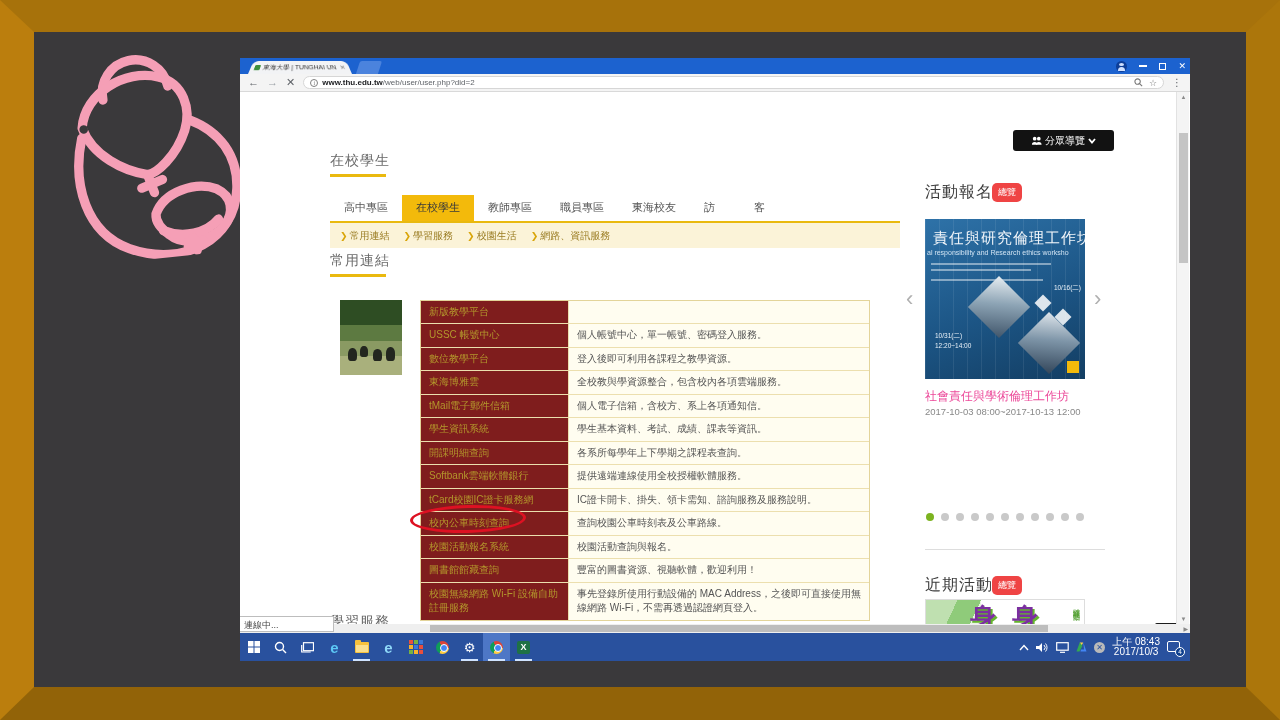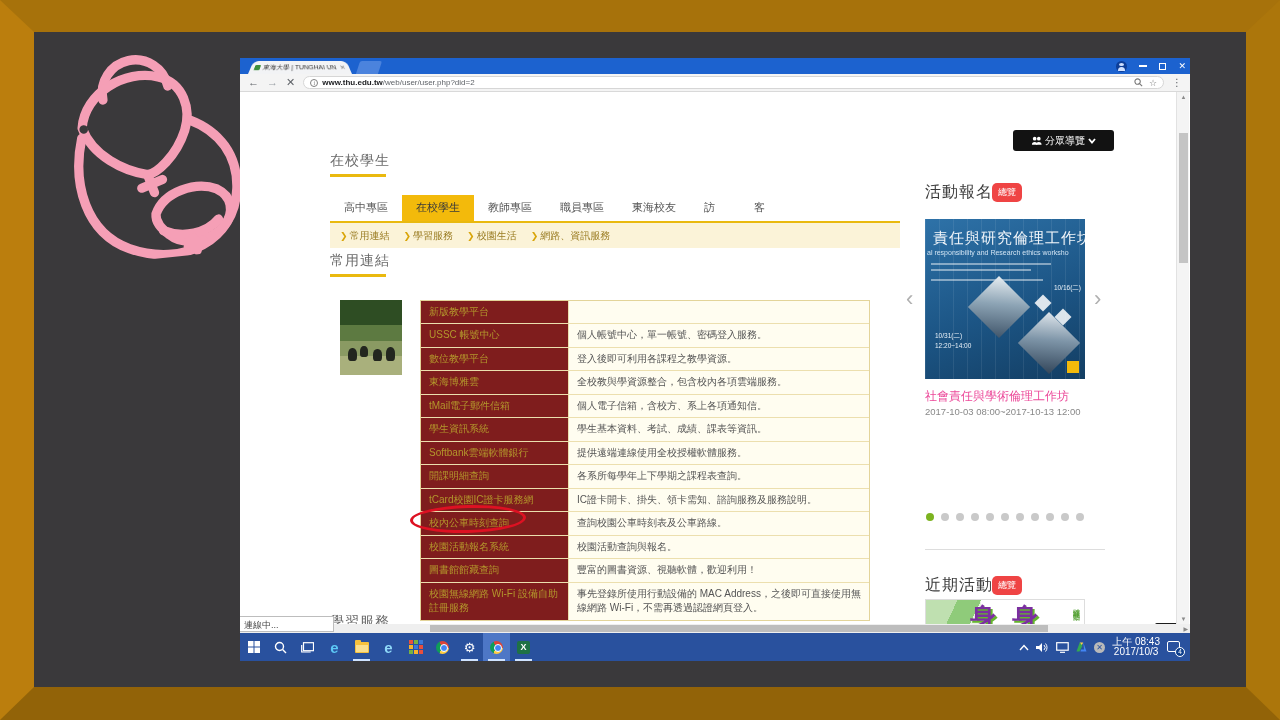--- a/index.html
+++ b/index.html
@@ -271,26 +271,26 @@
         </div>
           <div class="trow">
           <div class="tlabel">tMail電子郵件信箱</div>
           <div class="tdesc">個人電子信箱，含校方、系上各項通知信。</div>
         </div>
           <div class="trow">
           <div class="tlabel">學生資訊系統</div>
           <div class="tdesc">學生基本資料、考試、成績、課表等資訊。</div>
         </div>
           <div class="trow">
+          <div class="tlabel">開課明細查詢</div>
+          <div class="tdesc">各系所每學年上下學期之課程表查詢。</div>
+        </div>
+          <div class="trow">
           <div class="tlabel">Softbank雲端軟體銀行</div>
           <div class="tdesc">提供遠端連線使用全校授權軟體服務。</div>
-        </div>
-          <div class="trow">
-          <div class="tlabel">開課明細查詢</div>
-          <div class="tdesc">各系所每學年上下學期之課程表查詢。</div>
         </div>
           <div class="trow">
           <div class="tlabel">tCard校園IC證卡服務網</div>
           <div class="tdesc">IC證卡開卡、掛失、領卡需知、諮詢服務及服務說明。</div>
         </div>
           <div class="trow">
           <div class="tlabel">校內公車時刻查詢</div>
           <div class="tdesc">查詢校園公車時刻表及公車路線。</div>
         </div>
           <div class="trow">

